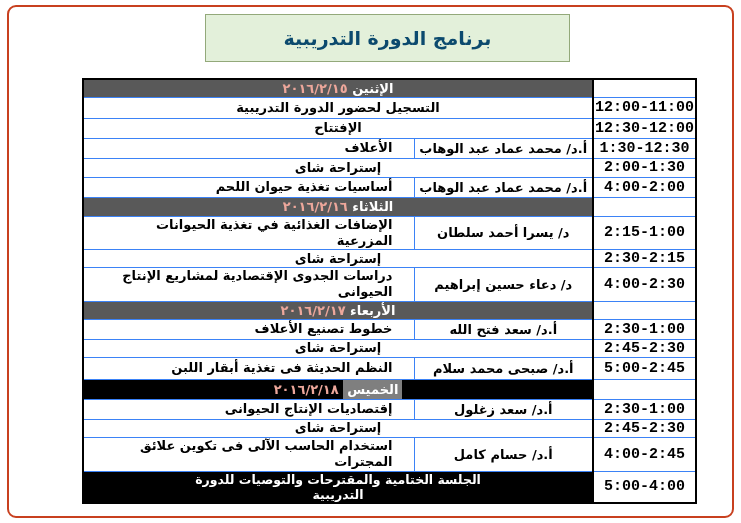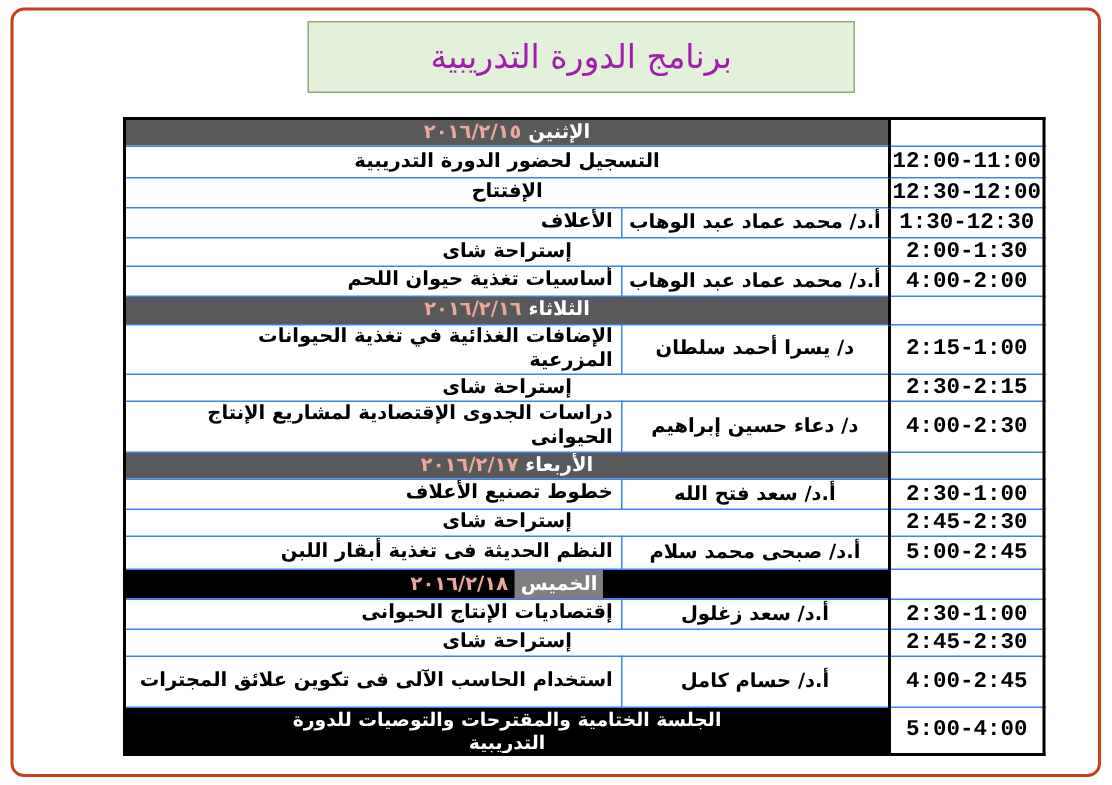--- a/index.html
+++ b/index.html
@@ -3,32 +3,32 @@
 <meta charset="utf-8">
 <style>
   html,body{margin:0;padding:0;background:#fff;}
   body{width:741px;height:523px;position:relative;overflow:hidden;
        font-family:"DejaVu Sans",sans-serif;}
   .frame{position:absolute;left:7px;top:5px;width:723px;height:509px;
          border:2px solid #c8401f;border-radius:9px;pointer-events:none;}
   .title-box{position:absolute;left:205px;top:14px;width:363px;height:46px;
              background:#e3f0da;border:1px solid #93a97a;
              display:flex;align-items:center;justify-content:center;}
-  .title-text{color:#a21caf;font-size:22px;font-weight:normal;}
+  .title-text{color:#0c4a6e;font-size:19px;font-weight:bold;}
   table.sched{position:absolute;left:82px;top:78px;width:613px;
               border-collapse:collapse;table-layout:fixed;
               border:2px solid #000;}
   td{border:1px solid #3b82f6;font-weight:bold;font-size:13px;color:#000;
      vertical-align:middle;padding:0;overflow:hidden;}
   .day-cell{background:#595959;color:#fff;text-align:center;}
   .day-name{color:#ffffff;}
   .day-date{color:#eda79b;}
   tr.thu .day-cell{background:#000;}
   tr.thu .day-name{background:#7f7f7f;padding:16px 4px;}
-  .topic-cell{text-align:right;padding:0 5px;white-space:pre-line;line-height:1.25;}
+  .topic-cell{text-align:right;padding:0 21px;white-space:pre-line;line-height:1.25;}
   .lect-cell{text-align:center;padding:0 3px;margin-top:27px;}
   .merged-cell{text-align:center;white-space:pre-line;line-height:1.2;}
   .time-cell{border-left:2px solid #000;text-align:center;
              font-family:Liberation Mono, monospace;
              font-size:15px;font-weight:bold;background:#fff;}
   tr.closing .merged-cell{background:#000;color:#fff;font-size:12.5px;margin-top:20px;}
 </style>
 </head>
 <body>
 

